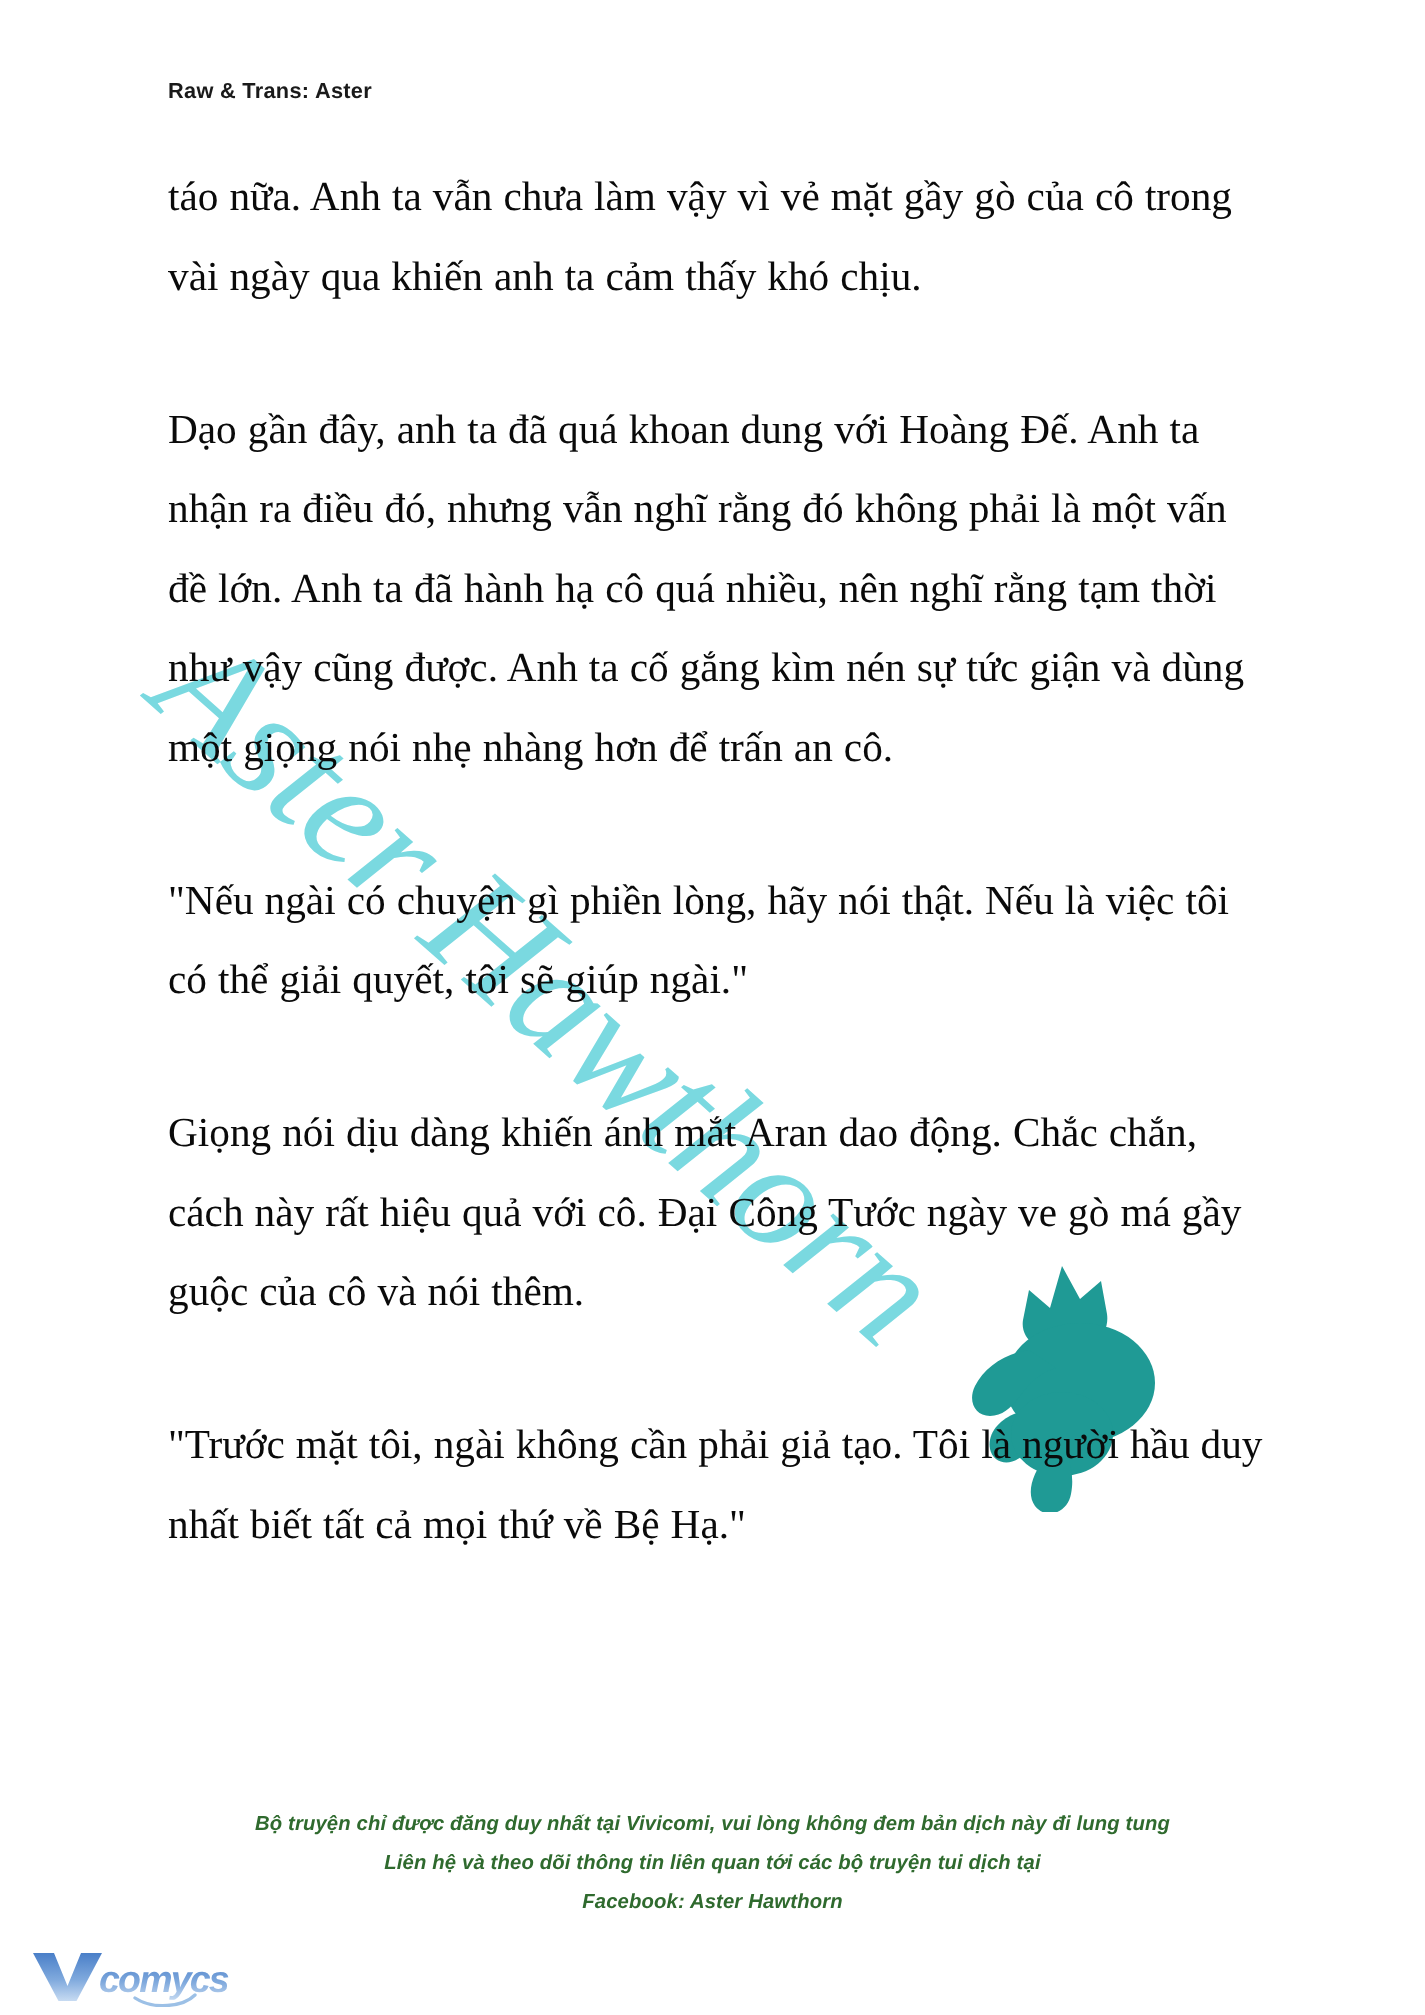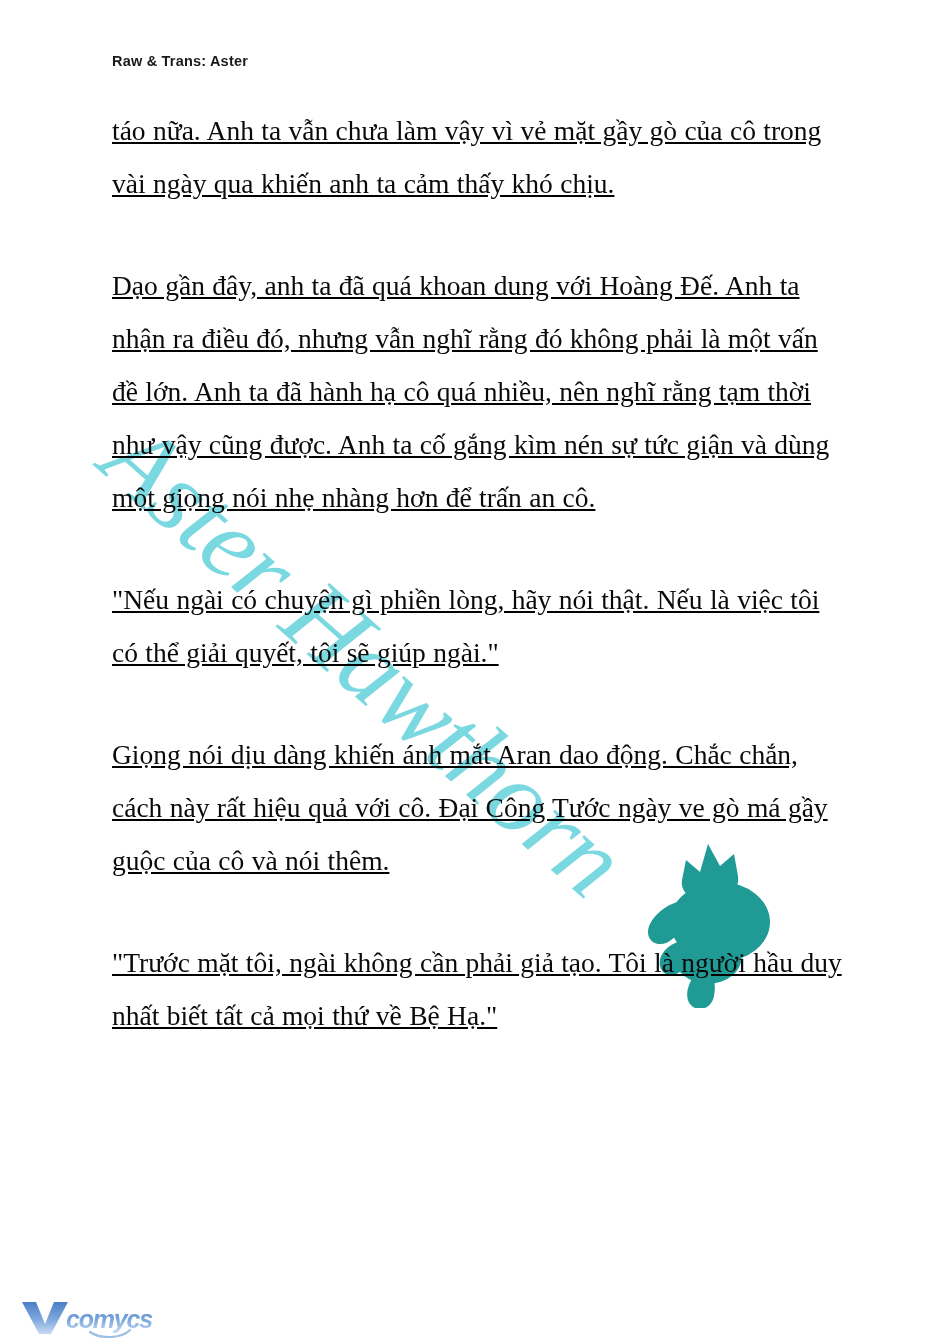--- a/index.html
+++ b/index.html
@@ -65,21 +65,20 @@
     height: 170px;
   }
 
   
   #content {
     position: absolute;
     left: 112px;
     top: 104px;
     width: 730px;
     z-index: 2;
-    text-decoration: underline;
   }
 
   .para {
     font-size: 27.5px;
     line-height: 53px;
     color: #0a0a0a;
     margin: 0 0 49px 0;
     text-align: left;
     word-spacing: 0.5px;
   }
@@ -147,20 +146,25 @@
   </div>
 
   <div id="content">
     <p class="para">táo nữa. Anh ta vẫn chưa làm vậy vì vẻ mặt gầy gò của cô trong vài ngày qua khiến anh ta cảm thấy khó chịu.</p>
     <p class="para">Dạo gần đây, anh ta đã quá khoan dung với Hoàng Đế. Anh ta nhận ra điều đó, nhưng vẫn nghĩ rằng đó không phải là một vấn đề lớn. Anh ta đã hành hạ cô quá nhiều, nên nghĩ rằng tạm thời như vậy cũng được. Anh ta cố gắng kìm nén sự tức giận và dùng một giọng nói nhẹ nhàng hơn để trấn an cô.</p>
     <p class="para">"Nếu ngài có chuyện gì phiền lòng, hãy nói thật. Nếu là việc tôi có thể giải quyết, tôi sẽ giúp ngài."</p>
     <p class="para">Giọng nói dịu dàng khiến ánh mắt Aran dao động. Chắc chắn, cách này rất hiệu quả với cô. Đại Công Tước ngày ve gò má gầy guộc của cô và nói thêm.</p>
     <p class="para">"Trước mặt tôi, ngài không cần phải giả tạo. Tôi là người hầu duy nhất biết tất cả mọi thứ về Bệ Hạ."</p>
   </div>
 
+  <div id="footer">
+    <span class="fline">Bộ truyện chỉ được đăng duy nhất tại Vivicomi, vui lòng không đem bản dịch này đi lung tung</span>
+    <span class="fline">Liên hệ và theo dõi thông tin liên quan tới các bộ truyện tui dịch tại</span>
+    <span class="fline">Facebook: Aster Hawthorn</span>
+  </div>
 
   <svg id="site-logo" viewBox="0 0 150 48" xmlns="http://www.w3.org/2000/svg">
     <defs>
       <linearGradient id="lg" x1="0" y1="0" x2="0" y2="1">
         <stop offset="0%" stop-color="#4a7fc8"></stop>
         <stop offset="55%" stop-color="#7fa9dd"></stop>
         <stop offset="100%" stop-color="#c7dbf2"></stop>
       </linearGradient>
     </defs>
 

